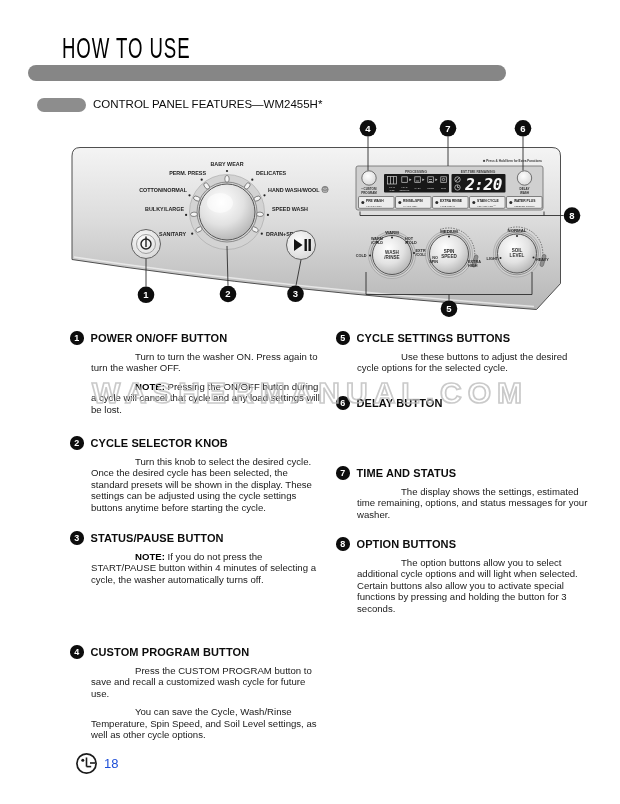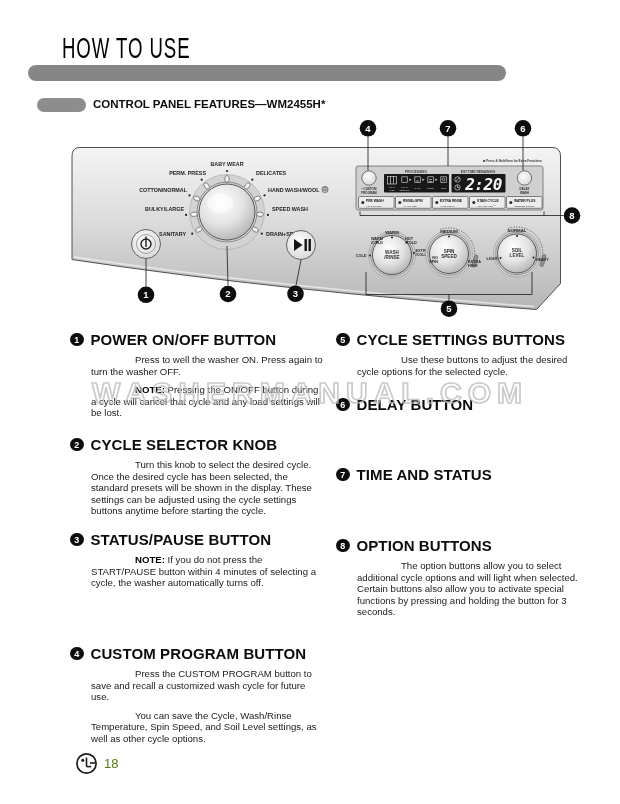--- a/index.html
+++ b/index.html
@@ -9,21 +9,21 @@
   }
   .abs{position:absolute;}
   
   #page-title{
     left:62px;top:31px;font-size:30px;font-weight:normal;letter-spacing:1.5px;
     transform:scaleX(.62);transform-origin:0 0;white-space:nowrap;color:#000;
     font-family:"Liberation Sans",sans-serif;
   }
   #header-bar{left:28px;top:65px;width:478px;height:16px;border-radius:8px;background:#868686;}
   #section-pill{left:37px;top:98px;width:49px;height:14px;border-radius:7px;background:#8d8d8d;}
-  #section-title{left:93px;top:98px;font-size:11.5px;font-weight:bold;white-space:nowrap;color:#0c0c0c;}
+  #section-title{left:93px;top:98px;font-size:11.5px;font-weight:normal;white-space:nowrap;color:#0c0c0c;}
   
   #watermark{
     left:0;top:376px;width:620px;text-align:center;white-space:nowrap;
     font-size:30px;font-weight:bold;letter-spacing:6px;
     color:transparent;-webkit-text-stroke:1.7px #bdbdbd;opacity:.8;
     z-index:30;pointer-events:none;
   }
   
   #panel-svg{left:60px;top:118px;}
   svg text{font-family:"Liberation Sans",sans-serif;}
@@ -42,26 +42,26 @@
   .cline{stroke:#2e2e2e;stroke-width:0.9;fill:none;}
   
   .section{position:absolute;}
   .col-l{left:70px;width:256px;}
   .col-r{left:336px;width:252px;}
   .sec-head{display:flex;align-items:center;gap:7px;margin:0 0 6px 0;}
   .badge{
     width:13.5px;height:13.5px;border-radius:50%;background:#0d0d0d;color:#fff;
     font-size:9px;font-weight:bold;text-align:center;line-height:14px;flex:0 0 13.5px;
   }
-  .sec-title{font-size:15px;font-weight:bold;color:#0c0c0c;letter-spacing:.1px;}
+  .sec-title{font-size:11px;font-weight:bold;color:#0c0c0c;letter-spacing:.1px;}
   .para{margin:0 0 7px 21px;font-size:9.6px;line-height:11.6px;color:#1a1a1a;}
   .para b{font-weight:bold;color:#000;margin-left:44px;}
   
   #footer{left:75px;top:752px;display:flex;align-items:center;gap:6px;}
-  #page-number{font-size:13px;color:#4d7c0f;}
+  #page-number{font-size:13px;color:#1d4ed8;}
 </style>
 </head>
 <body>
 
 <div id="page-title" class="abs">HOW TO USE</div>
 <div id="header-bar" class="abs"></div>
 <div id="section-pill" class="abs"></div>
 <div id="section-title" class="abs">CONTROL PANEL FEATURES—WM2455H*</div>
 
 <div id="watermark" class="abs">WASHERMANUAL.COM</div>
@@ -354,21 +354,21 @@
         <text class="cap" x="572" y="218.9" text-anchor="middle">8</text>
       </g>
   </g>
 </svg>
 
 <div class="section col-l" style="top:331px">
   <div class="sec-head">
     <span class="badge">1</span>
     <span class="sec-title">POWER ON/OFF BUTTON</span>
   </div>
-  <p class="para"><b></b><span>Press to well the washer ON. Press again to turn the washer OFF.</span></p>
+  <p class="para"><b></b><span>Turn to turn the washer ON. Press again to turn the washer OFF.</span></p>
   <p class="para"><b>NOTE:</b><span> Pressing the ON/OFF button during a cycle will cancel that cycle and any load settings will be lost.</span></p>
 </div>
 
 <div class="section col-l" style="top:436px">
   <div class="sec-head">
     <span class="badge">2</span>
     <span class="sec-title">CYCLE SELECTOR KNOB</span>
   </div>
   <p class="para"><b></b><span>Turn this knob to select the desired cycle. Once the desired cycle has been selected, the standard presets will be shown in the display. These settings can be adjusted using the cycle settings buttons anytime before starting the cycle.</span></p>
 </div>
@@ -403,20 +403,21 @@
     <span class="badge">6</span>
     <span class="sec-title">DELAY BUTTON</span>
   </div>
 </div>
 
 <div class="section col-r" style="top:466px">
   <div class="sec-head">
     <span class="badge">7</span>
     <span class="sec-title">TIME AND STATUS</span>
   </div>
+  <p class="para"><b></b><span>The display shows the settings, estimated time remaining, options, and status messages for your washer.</span></p>
 </div>
 
 <div class="section col-r" style="top:537px">
   <div class="sec-head">
     <span class="badge">8</span>
     <span class="sec-title">OPTION BUTTONS</span>
   </div>
   <p class="para"><b></b><span>The option buttons allow you to select additional cycle options and will light when selected. Certain buttons also allow you to activate special functions by pressing and holding the button for 3 seconds.</span></p>
 </div>
 

